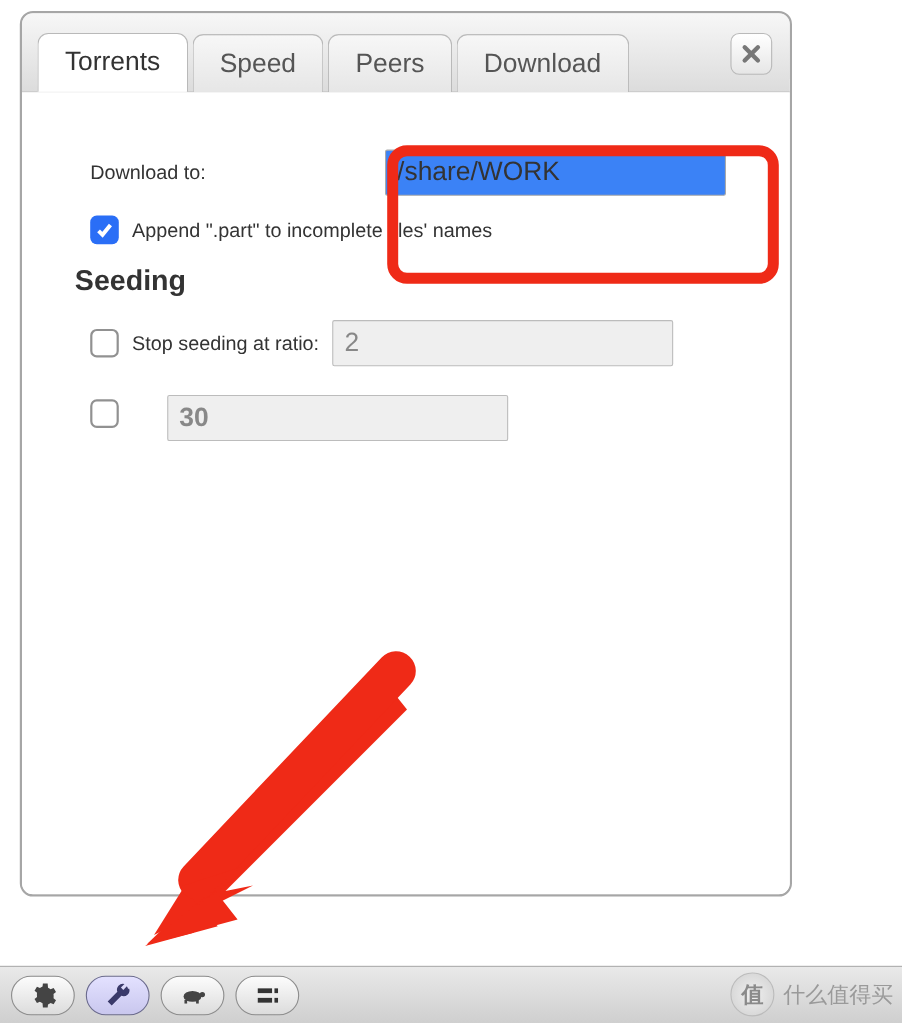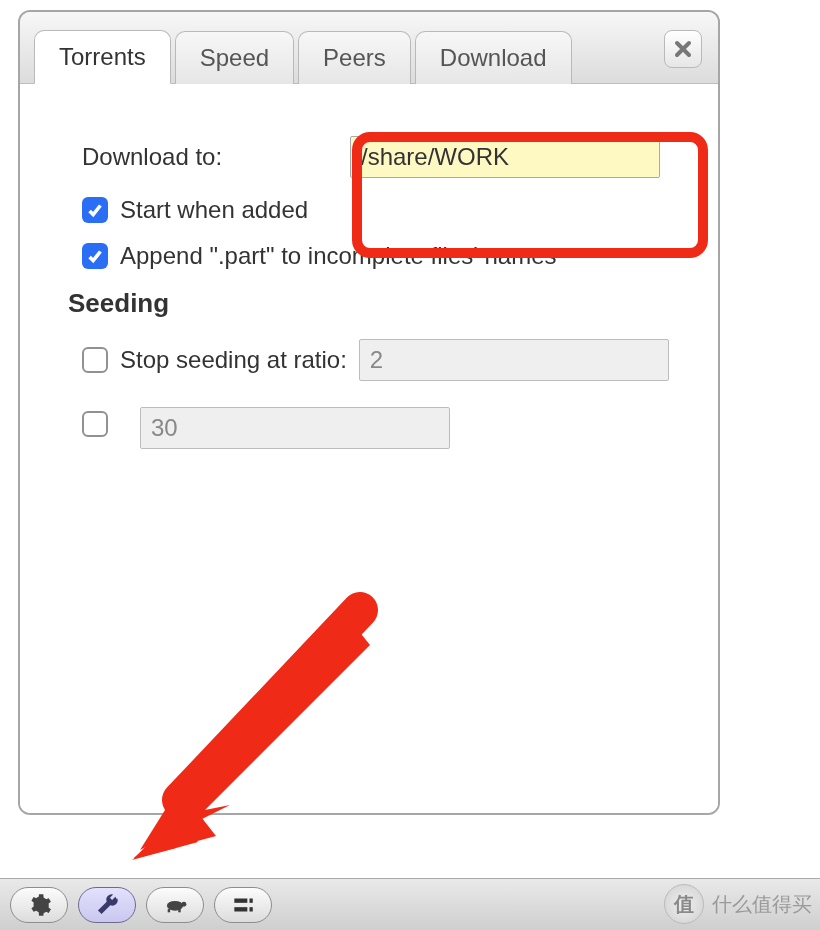--- a/index.html
+++ b/index.html
@@ -83,29 +83,29 @@
     color: #333;
   }
   .row {
     display: flex;
     align-items: center;
     margin: 12px 0 18px 14px;
     gap: 12px;
     position: relative;
   }
   .label {
-    font-size: 24px;
+    font-size: 18px;
     color: #333;
   }
   input.text {
     font-size: 24px;
     padding: 6px 10px;
     border: 1px solid #a9a9a9;
     border-radius: 2px;
-    background: #fef9c3;
+    background: #3b82f6;
     color: #333;
     outline: none;
   }
   input.text.disabled {
     background: #efefef;
     color: #888;
     border-color: #bcbcbc;
   }
   .check {
     width: 26px;
@@ -204,49 +204,41 @@
   </div>
 
   <div class="panel">
 
 
     <div class="row">
       <span class="label">Download to:</span>
       <input class="text" style="width: 310px; margin-left: auto; margin-right: 10px;" value="/share/WORK">
     </div>
 
-    <div class="row">
-      <span class="check checked">
-        <svg viewBox="0 0 20 20">
-            <polyline points="4,11 8,15 16,5"></polyline>
-          </svg>
-      </span>
-      <span class="label">Start when added</span>
-    </div>
 
     <div class="row">
       <span class="check checked">
         <svg viewBox="0 0 20 20">
             <polyline points="4,11 8,15 16,5"></polyline>
           </svg>
       </span>
       <span class="label">Append ".part" to incomplete files' names</span>
     </div>
 
     <h3 class="section" style="">Seeding</h3>
 
     <div class="row">
       <span class="check unchecked"></span>
       <span class="label">Stop seeding at ratio:</span>
       <input class="text disabled" style="width: 310px;" value="2">
     </div>
 
     <div class="row" style="flex-wrap:wrap;">
       <span class="check unchecked"></span>
-      <input class="text disabled" style="width: 310px; margin-left: 20px; margin-top: 8px;" value="30">
+      <input class="text disabled" style="width: 310px; margin-left: 32px; margin-top: 8px; font-weight: bold;" value="30">
     </div>
 
   </div>
 </div>
 
 <div class="highlight-box" style="left:352px; top:132px; width:356px; height:126px;"></div>
 
 <svg class="arrow" style="left:120px; top:590px; width:260px; height:280px;" viewBox="0 0 260 280">
   <defs></defs>
   <polygon points="20,260 70,180 60,210 230,30 250,55 85,220 110,215" fill="#ef2a17"></polygon>

